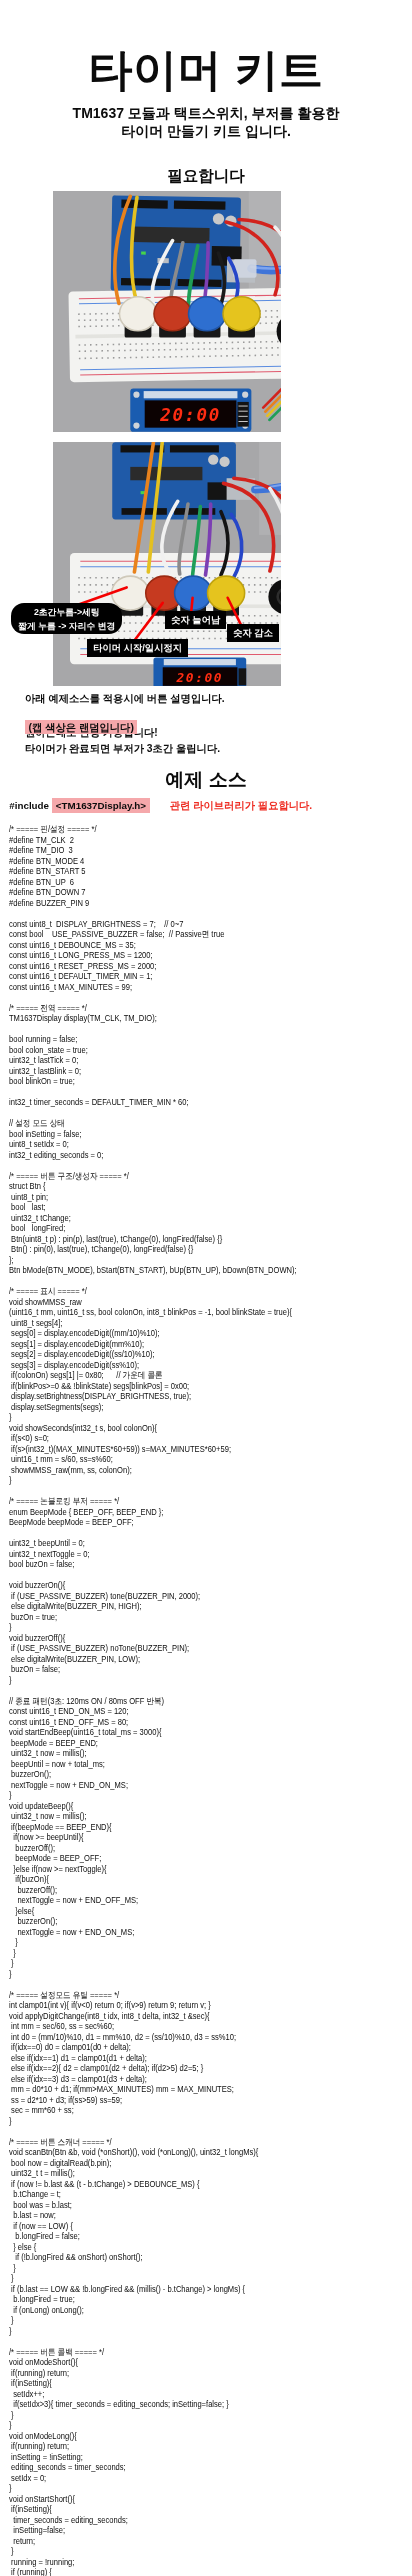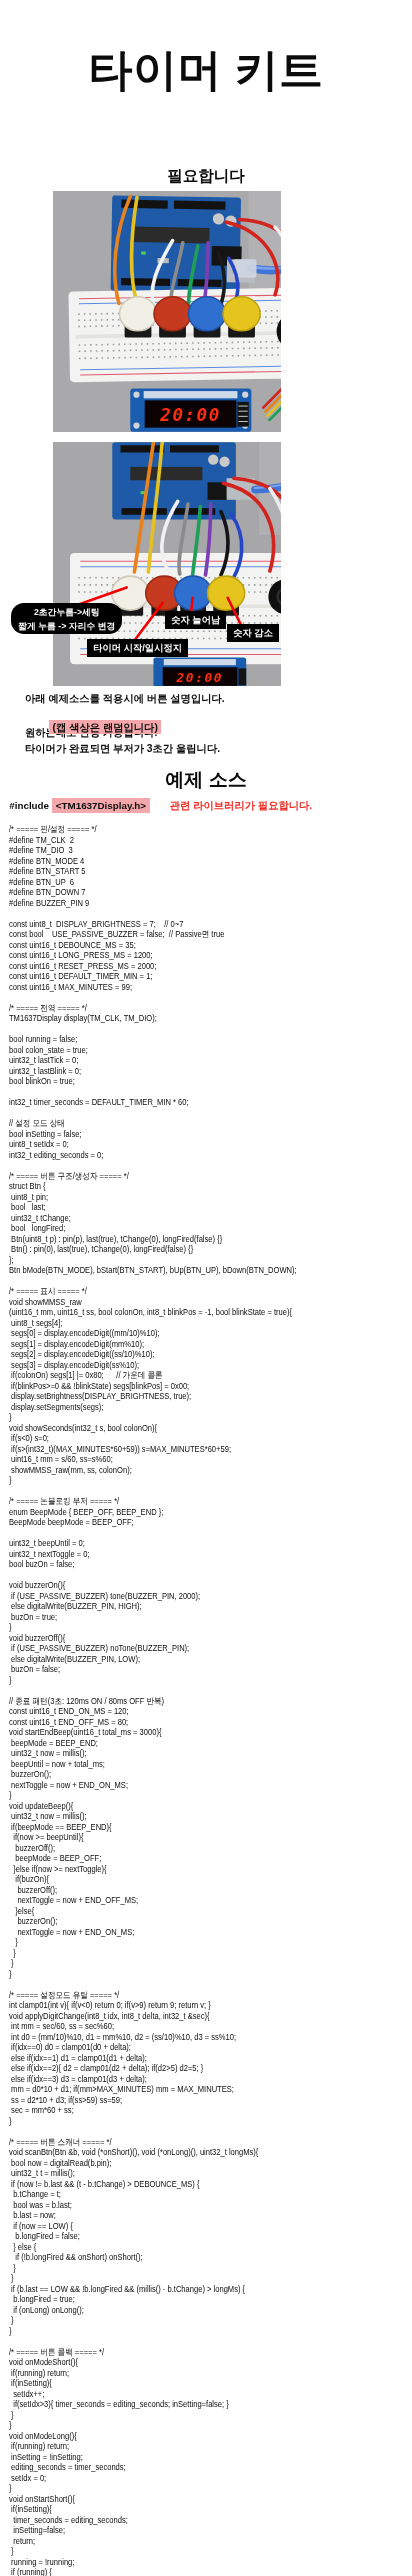--- a/index.html
+++ b/index.html
@@ -38,20 +38,24 @@
   .seg{font-family:"DejaVu Sans Mono","Liberation Mono",monospace;font-style:italic;font-weight:bold;
        fill:#ff2d12;letter-spacing:3px;}
 </style>
 </head>
 <body>
 
 <div class="page">
 
   <div class="abs center page-title">타이머 키트</div>
 
+  <div class="abs center subtitle">
+    <div>TM1637 모듈과 택트스위치, 부저를 활용한</div>
+    <div>타이머 만들기 키트 입니다.</div>
+  </div>
 
   <div class="abs center h-section h-usage">필요합니다</div>
 
   <div class="abs photo" id="photo1">
     <svg width="288" height="241" viewBox="0 0 559 467">
       <rect width="559" height="467" fill="#a9a9ab"></rect>
       <rect x="380" width="179" height="200" fill="#b2b2b4"></rect>
 
       <g transform="translate(115,8) rotate(1)">
         <rect width="250" height="185" rx="6" fill="#1f5aa8"></rect>
@@ -245,21 +249,21 @@
   <div class="anno anno-mode">
     <div>2초간누름-&gt;세팅</div>
     <div>짧게 누름 -&gt; 자리수 변경</div>
   </div>
   <div class="anno anno-start">타이머 시작/일시정지</div>
   <div class="anno anno-up">숫자 늘어남</div>
   <div class="anno anno-down">숫자 감소</div>
 
   <div class="abs intro" style="top:692px;">아래 예제소스를 적용시에 버튼 설명입니다.</div>
   <div class="abs intro" style="top:726px;">원하는대로 변경 가능합니다!</div>
-  <div class="abs intro" style="top:720px;margin-left:24px;"><span class="hl-pink">(캡 색상은 랜덤입니다)</span></div>
+  <div class="abs intro" style="top:720px;"><span class="hl-pink">(캡 색상은 랜덤입니다)</span></div>
   <div class="abs intro" style="top:742px;">타이머가 완료되면 부저가 3초간 울립니다.</div>
 
   <div class="abs center h-section h-source">예제 소스</div>
 
   <div class="abs include-line">
     <span>#include </span><span class="hl-pink">&lt;TM1637Display.h&gt;</span><span class="note-red">관련 라이브러리가 필요합니다.</span>
   </div>
 
   <div class="abs code">/* ===== 핀/설정 ===== */
 #define TM_CLK  2

